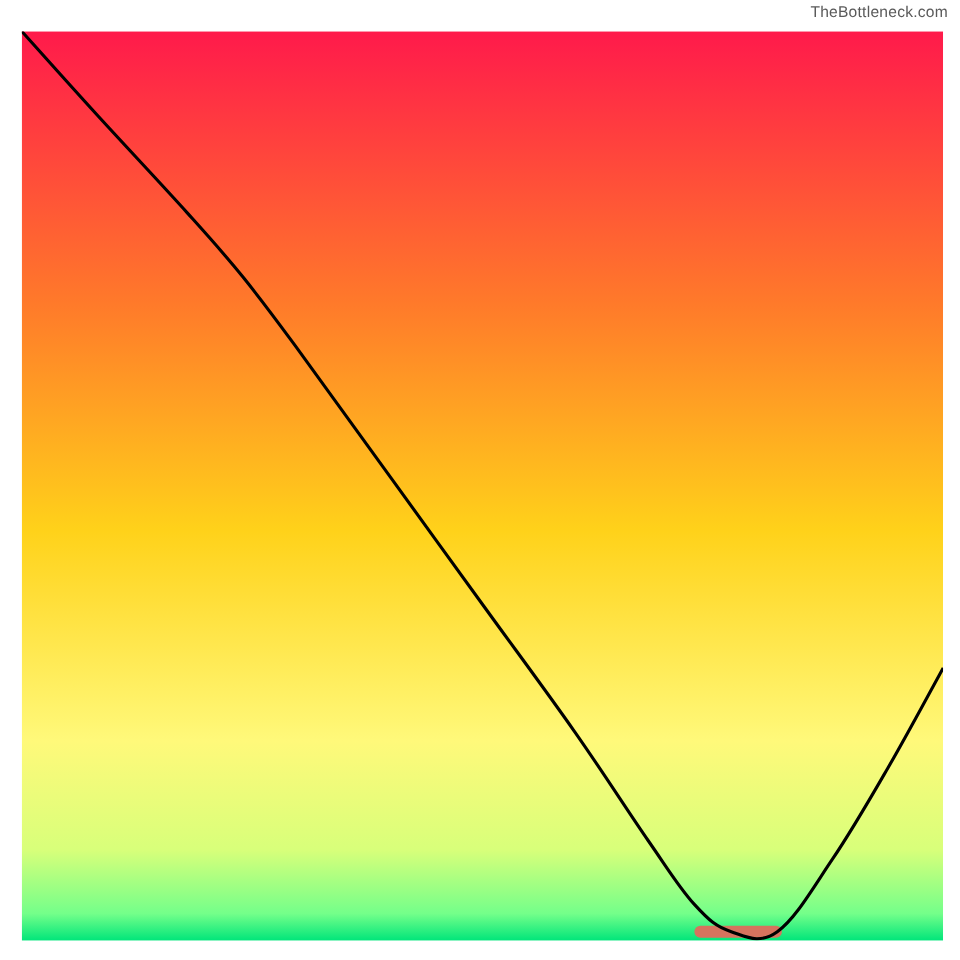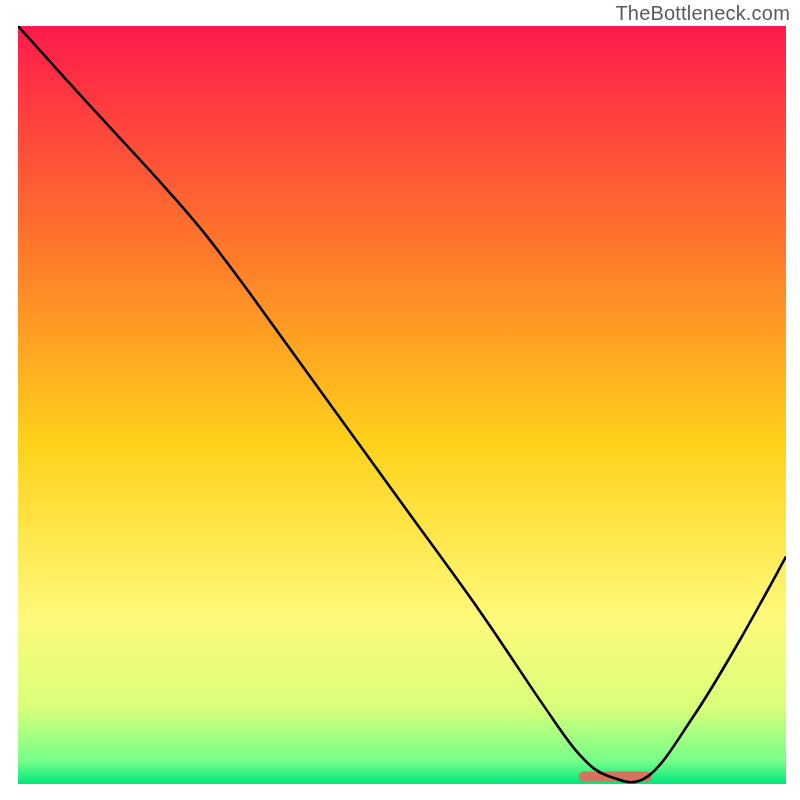--- a/index.html
+++ b/index.html
@@ -13,21 +13,21 @@
   .container {
     position: relative;
     width: 800px;
     height: 800px;
   }
   .watermark {
     position: absolute;
     top: 2px;
     right: 10px;
     color: #5a5a5a;
-    font-size: 20px;
+    font-size: 13px;
     font-weight: 400;
     letter-spacing: 0.2px;
     z-index: 10;
   }
   .plot-area {
     position: absolute;
     left: 18px;
     top: 26px;
     width: 768px;
     height: 758px;

